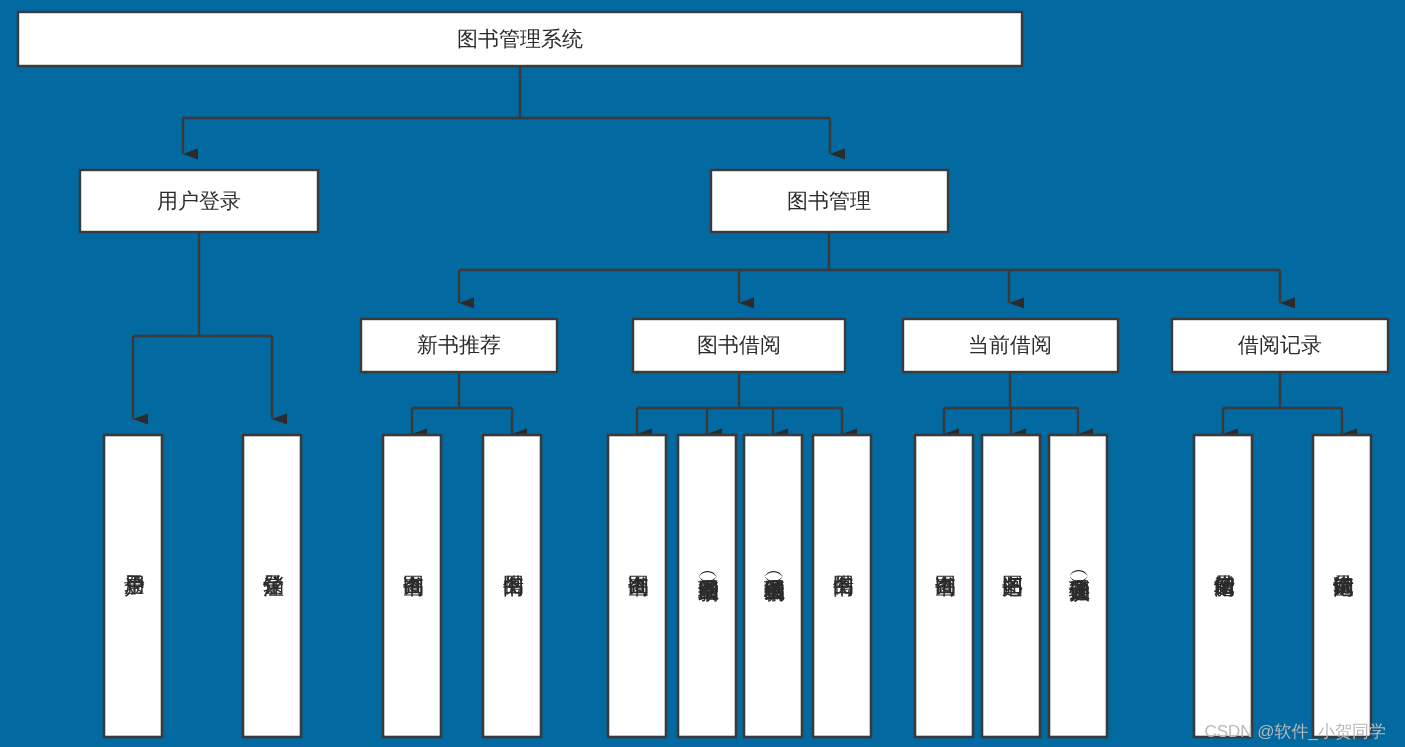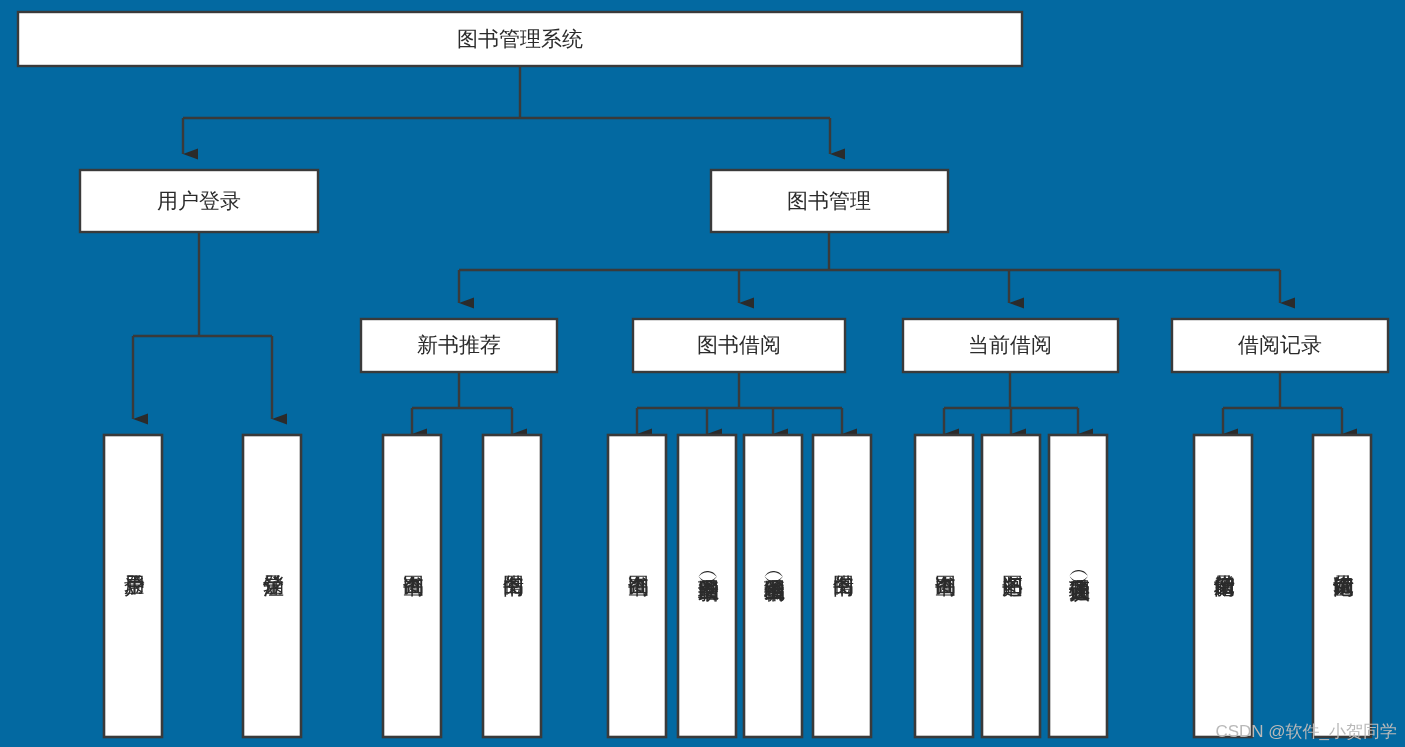--- a/index.html
+++ b/index.html
@@ -50,21 +50,21 @@
     stroke-width: 2.4;
     fill: none;
     stroke-linecap: butt;
   }
   .arrow-head {
     fill: #2b2b2b;
     stroke: none;
   }
   .watermark {
     position: absolute;
-    right: 8px;
+    right: 19px;
     bottom: 4px;
     font-family: "Liberation Sans", "DejaVu Sans", sans-serif;
     font-size: 17px;
     color: #b9b9b9;
     white-space: nowrap;
     user-select: none;
     pointer-events: none;
   }
 </style>
 </head>

